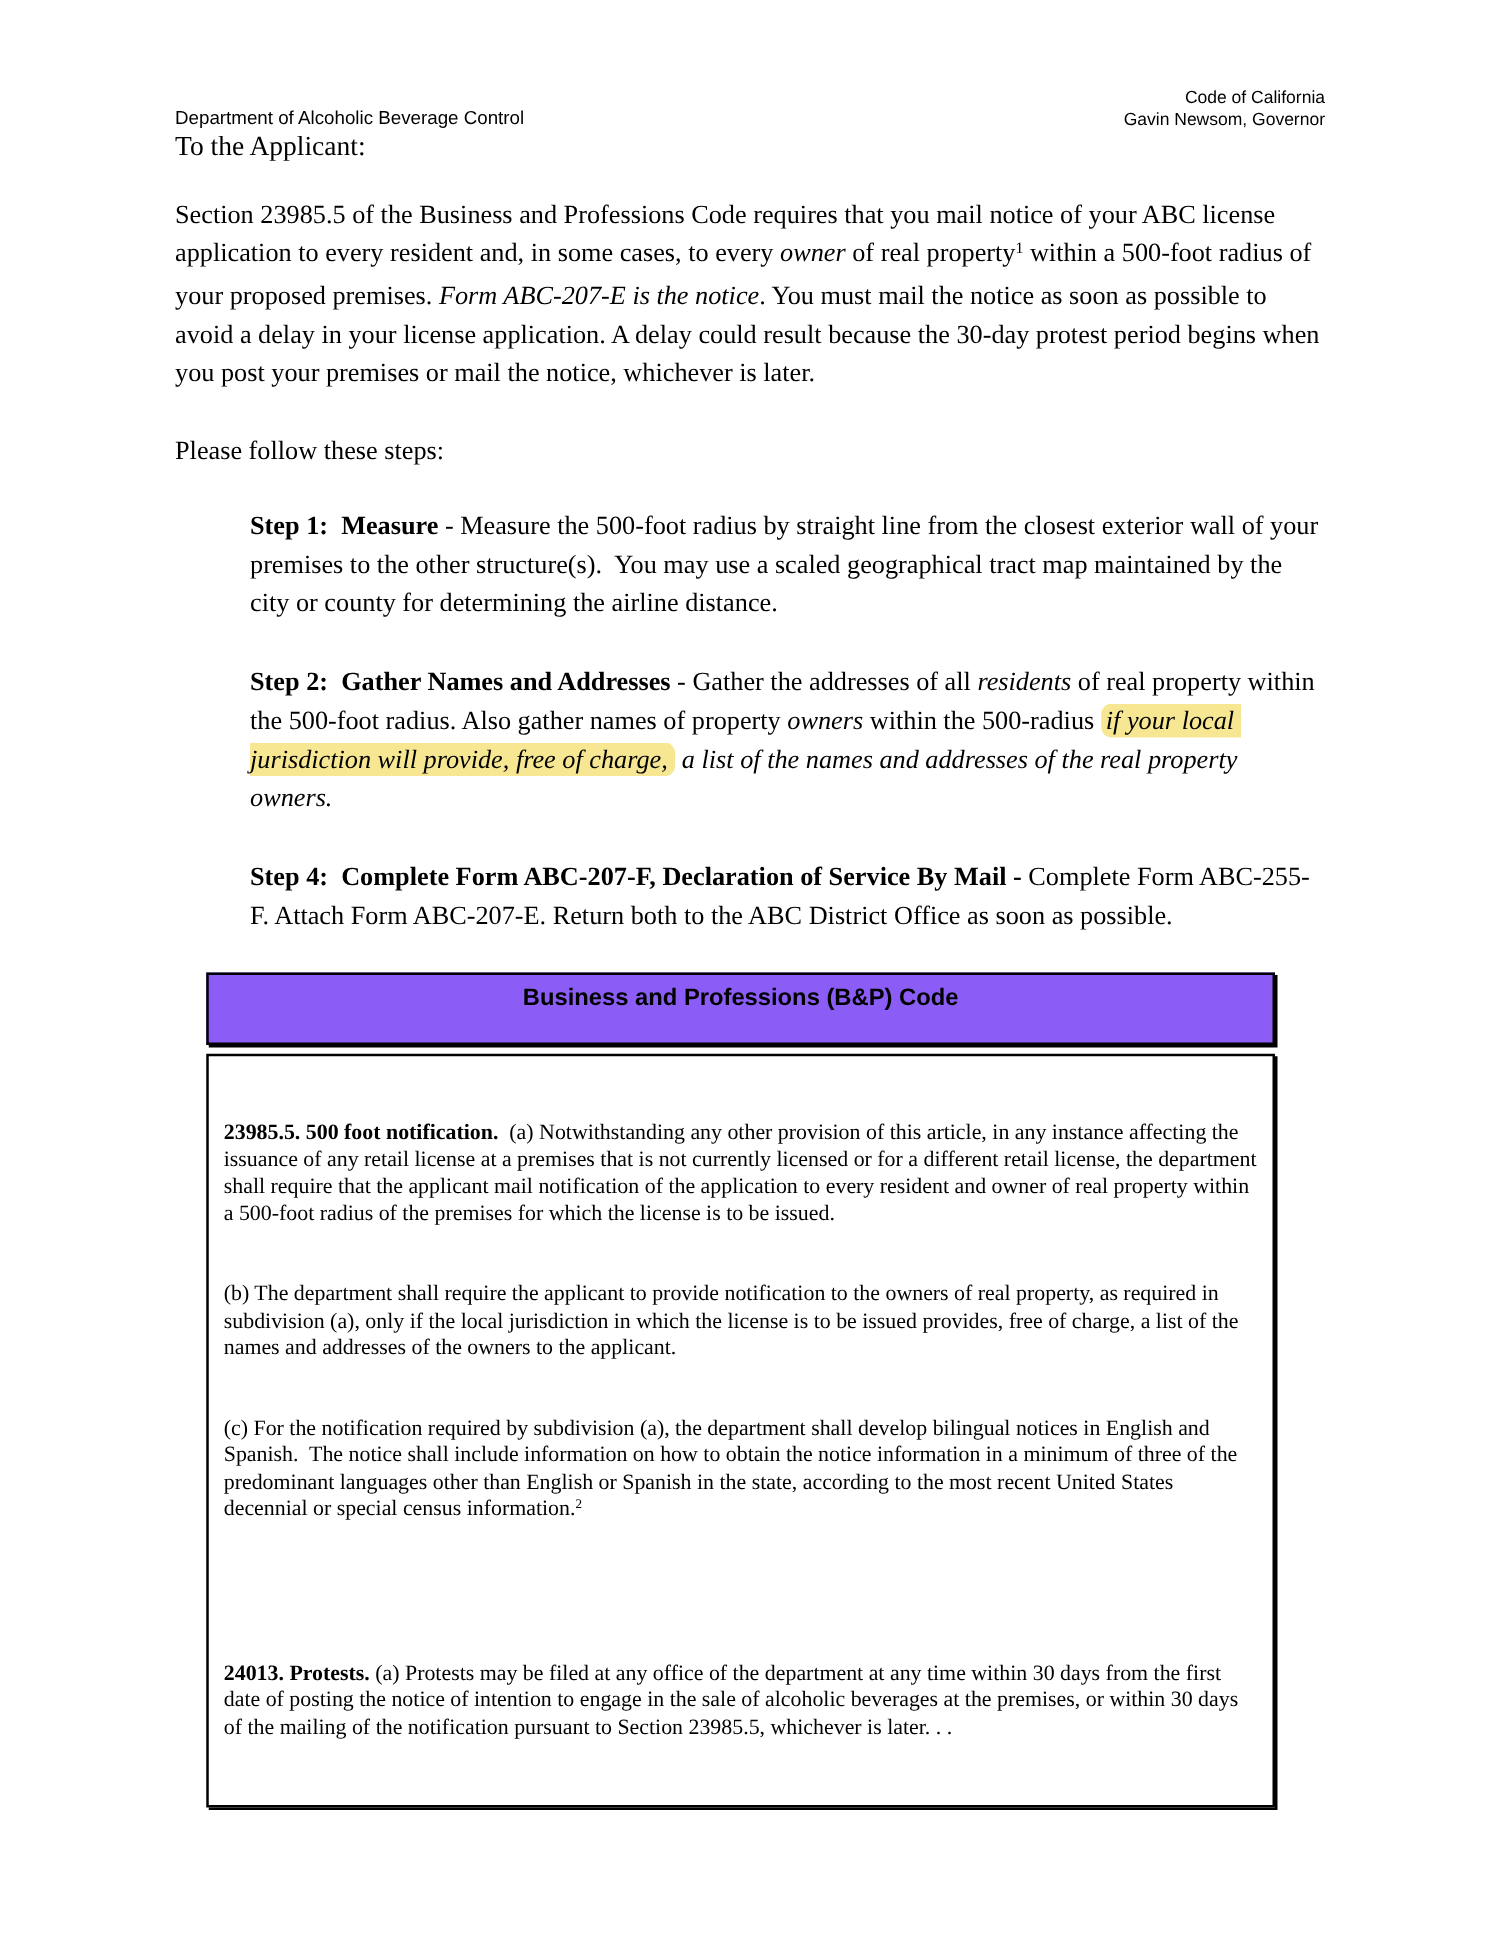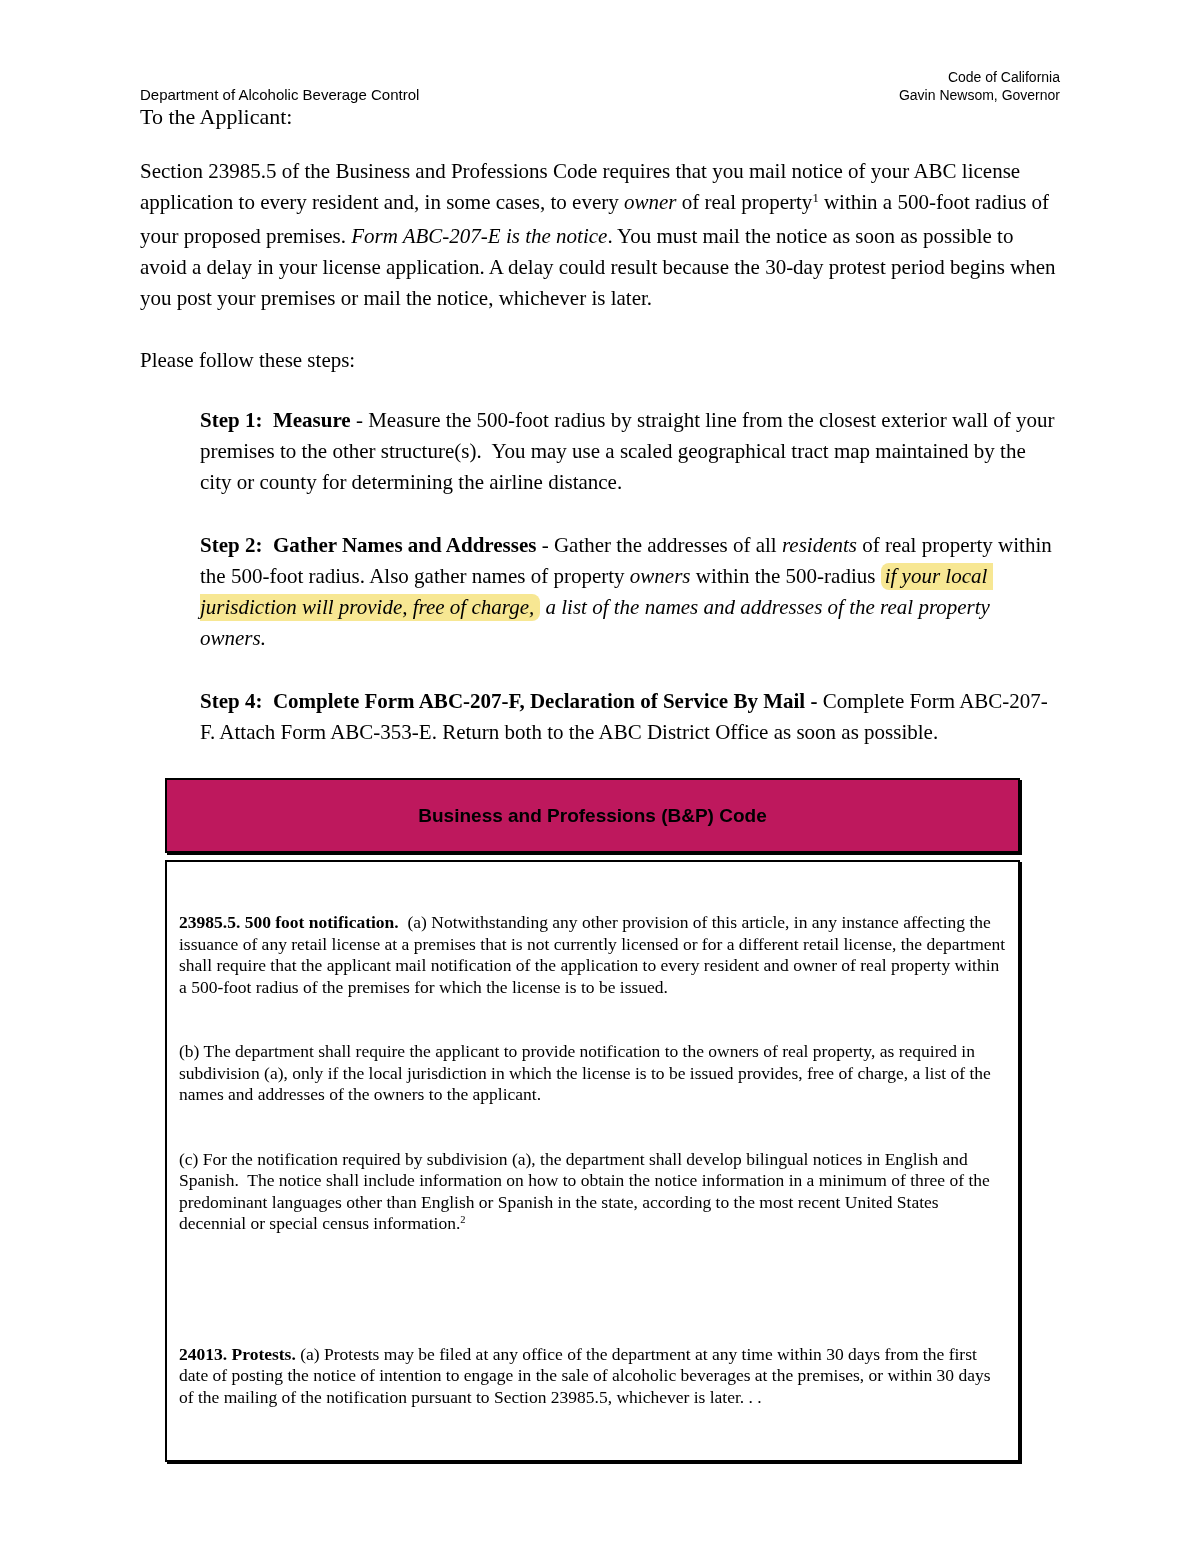--- a/index.html
+++ b/index.html
@@ -25,23 +25,23 @@
   .step:first-of-type { margin-top:28px; }
   b.lbl { font-weight:bold; }
   i { }
   sup.fn { font-size:0.6em; vertical-align:baseline; position:relative; top:-0.55em; }
   .hl { background:#f7e793; border-radius:8px; padding:1px 6px 2px 4px; font-style:italic; }
 
   
   .code-box-wrap { margin:30px 0 0 25px; width:855px; }
   .code-box-title {
     border:2px solid #000; box-shadow:2px 2px 0 #000;
-    background:#be185d; text-align:center;
+    background:#8b5cf6; text-align:center;
     font-family:"Liberation Sans", sans-serif; font-weight:bold; font-size:19px;
-    padding:25px 0 24px 0;
+    padding:8px 0 24px 0;
   }
   .code-box-body {
     border:2px solid #000; box-shadow:2px 2px 0 #000;
     background:#fff; margin-top:7px;
     font-size:17.5px; line-height:21.5px;
     padding:7px 12px 9px 12px; white-space:pre-wrap;
   }
   .code-gap { height:21px; }
 </style>
 </head>
@@ -63,21 +63,21 @@
 
   <div class="para"><span>Section 23985.5 of the Business and Professions Code requires that you mail notice of your ABC license application to every resident and, in some cases, to every </span><i>owner</i><span> of real property</span><sup class="fn">1</sup><span> within a 500-foot radius of your proposed premises. </span><i>Form ABC-207-E is the notice</i><span>. You must mail the notice as soon as possible to avoid a delay in your license application. A delay could result because the 30-day protest period begins when you post your premises or mail the notice, whichever is later.</span></div>
 
   <div class="follow">Please follow these steps:</div>
 
   <div class="step"><b class="lbl">Step 1:  Measure</b><span> - Measure the 500-foot radius by straight line from the closest exterior wall of your premises to the other structure(s).  You may use a scaled geographical tract map maintained by the city or county for determining the airline distance.</span></div>
 
   <div class="step"><b class="lbl">Step 2:  Gather Names and Addresses</b><span> - Gather the addresses of all </span><i>residents</i><span> of real property within the 500-foot radius. Also gather names of property </span><i>owners</i><span> within the 500-radius </span><span class="hl">if your local jurisdiction will provide, free of charge,</span><span> </span><i>a list of the names and addresses of the real property owners.</i></div>
 
 
-  <div class="step"><b class="lbl">Step 4:  Complete Form ABC-207-F, Declaration of Service By Mail - </b><span>Complete Form ABC-207-F. Attach Form ABC-353-E. Return both to the ABC District Office as soon as possible.</span></div>
+  <div class="step"><b class="lbl">Step 4:  Complete Form ABC-207-F, Declaration of Service By Mail - </b><span>Complete Form ABC-255-F. Attach Form ABC-207-E. Return both to the ABC District Office as soon as possible.</span></div>
 
   <div class="code-box-wrap">
     <div class="code-box-title">Business and Professions (B&amp;P) Code</div>
     <div class="code-box-body">
       <div><b class="lbl">23985.5. 500 foot notification.</b><span>  (a) Notwithstanding any other provision of this article, in any instance affecting the issuance of any retail license at a premises that is not currently licensed or for a different retail license, the department shall require that the applicant mail notification of the application to every resident and owner of real property within a 500-foot radius of the premises for which the license is to be issued.</span></div>
       <div>(b) The department shall require the applicant to provide notification to the owners of real property, as required in subdivision (a), only if the local jurisdiction in which the license is to be issued provides, free of charge, a list of the names and addresses of the owners to the applicant.</div>
       <div><span>(c) For the notification required by subdivision (a), the department shall develop bilingual notices in English and Spanish.  The notice shall include information on how to obtain the notice information in a minimum of three of the predominant languages other than English or Spanish in the state, according to the most recent United States decennial or special census information.</span><sup class="fn">2</sup></div>
       <div class="code-gap"></div>
       <div><b class="lbl">24013. Protests.</b><span> (a) Protests may be filed at any office of the department at any time within 30 days from the first date of posting the notice of intention to engage in the sale of alcoholic beverages at the premises, or within 30 days of the mailing of the notification pursuant to Section 23985.5, whichever is later. . .</span></div>
     </div>

